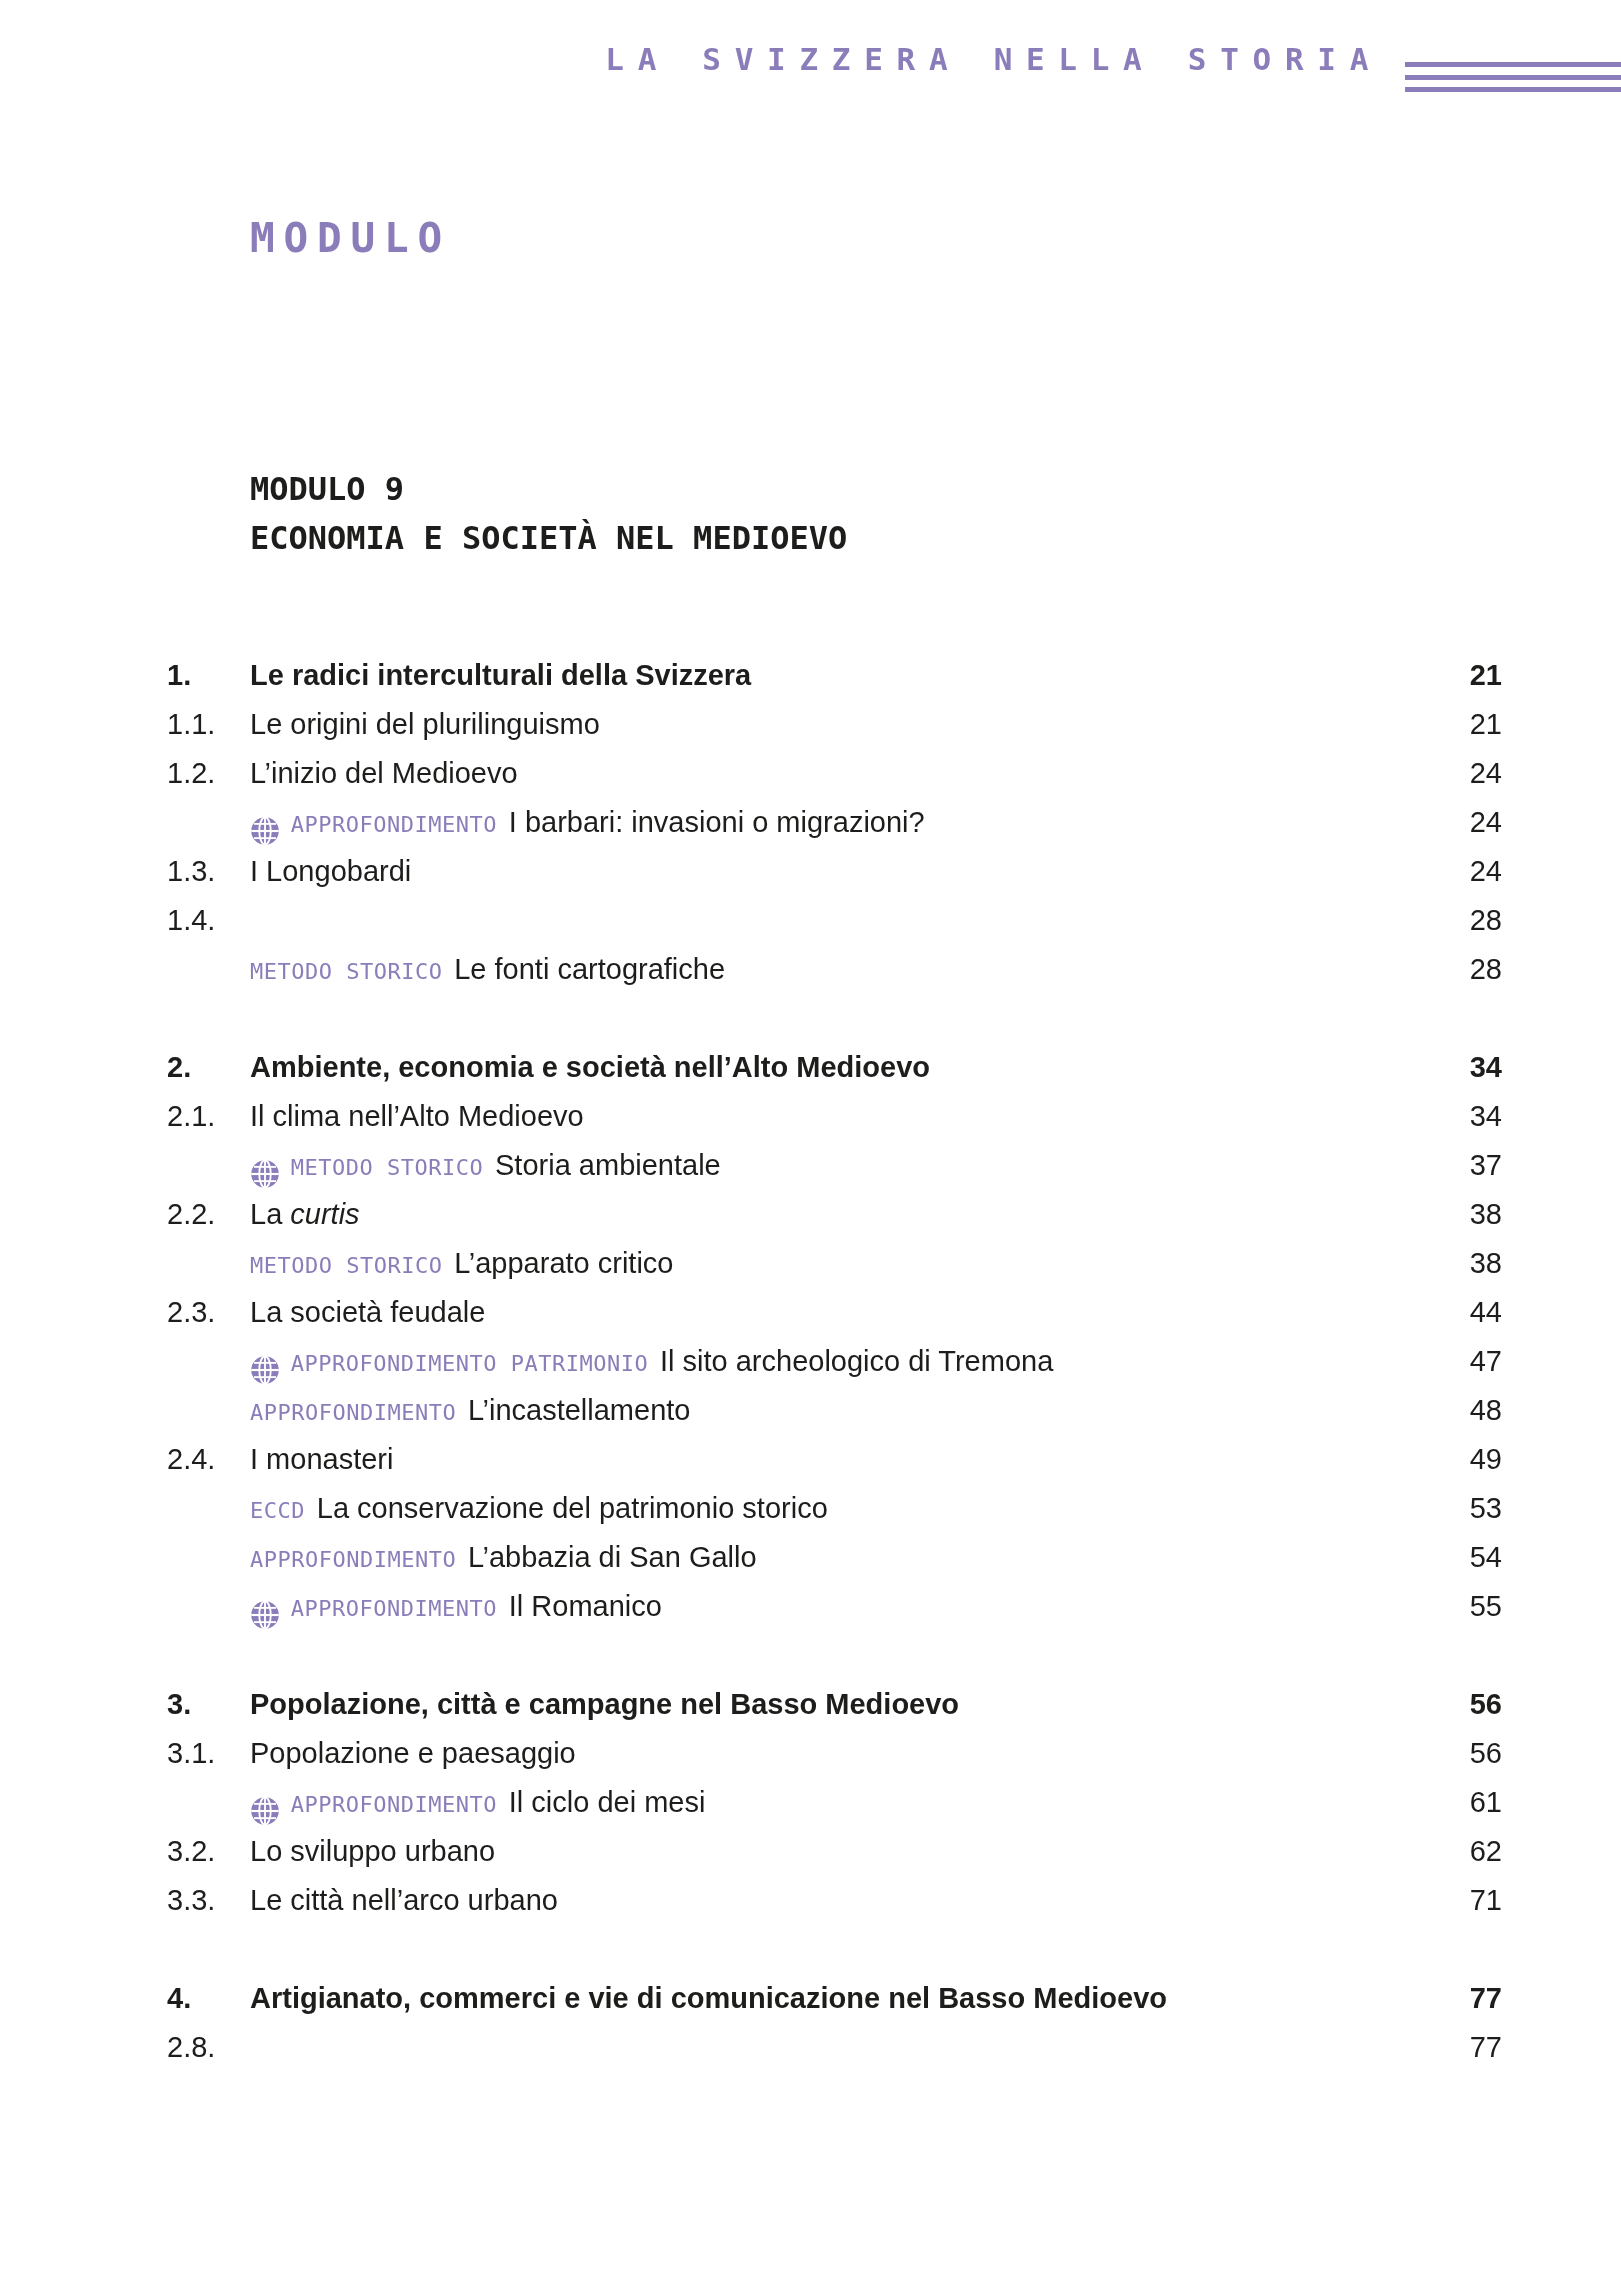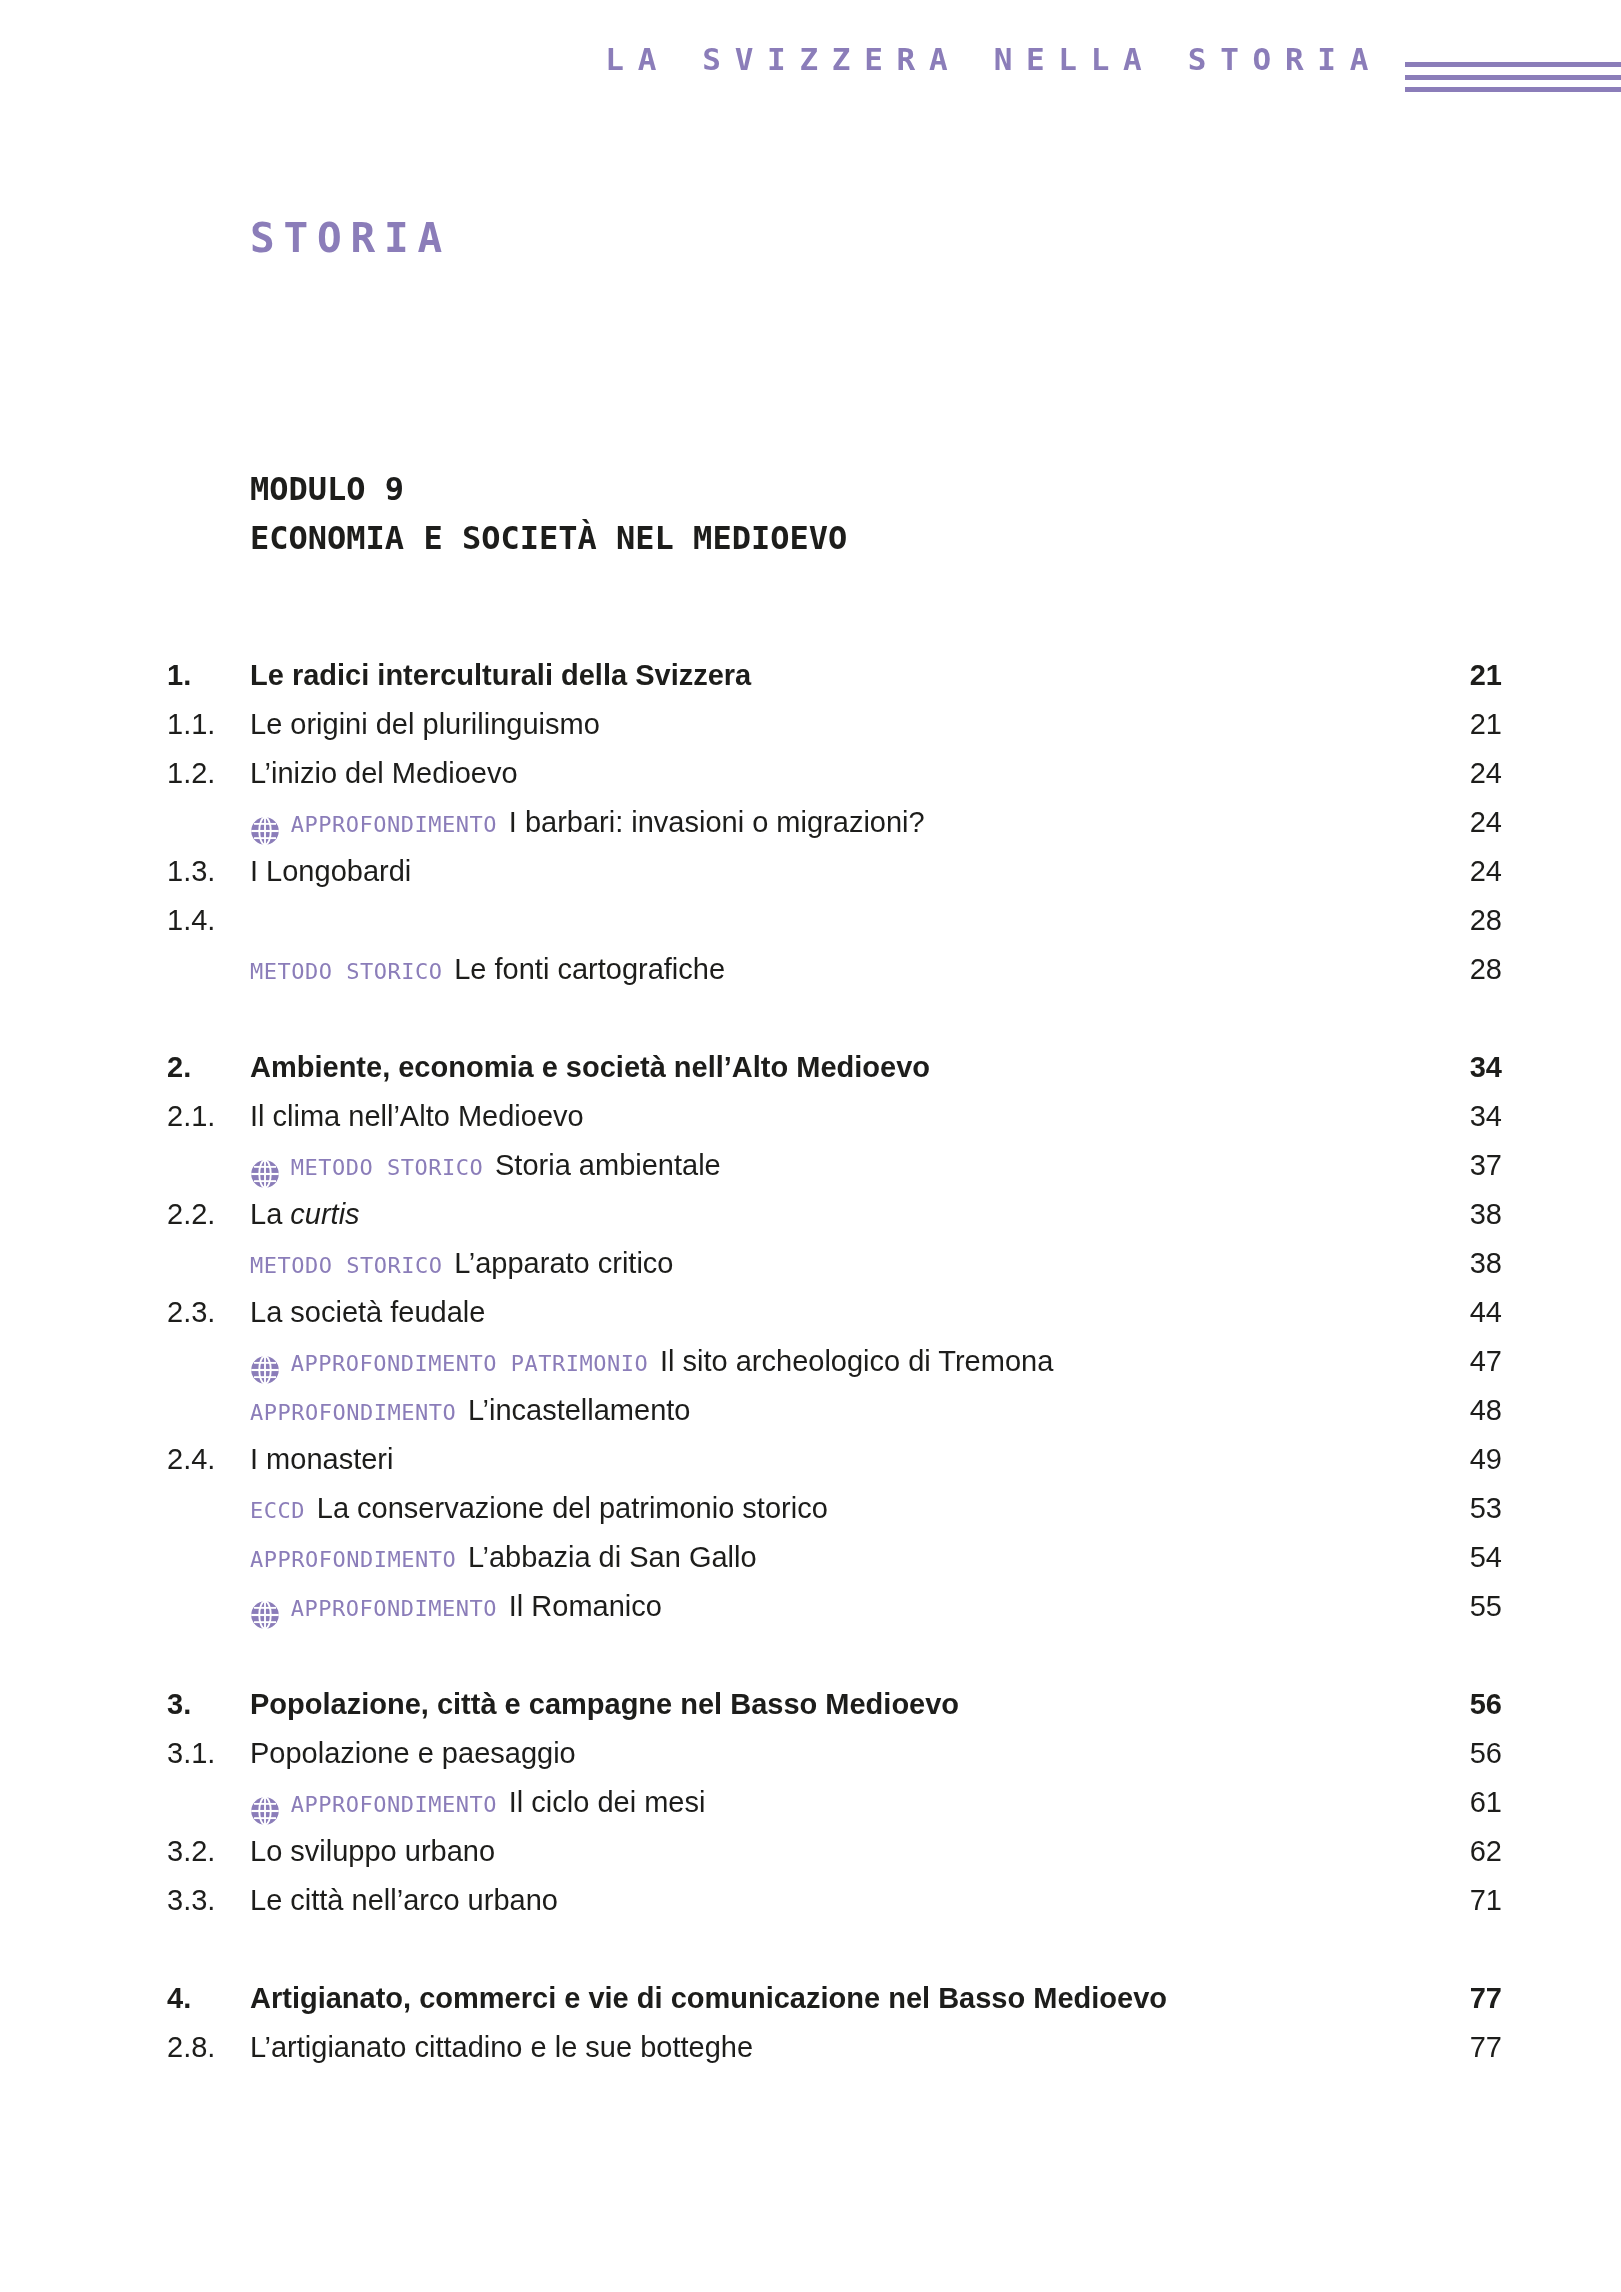--- a/index.html
+++ b/index.html
@@ -45,21 +45,21 @@
 
 <div class="page">
 
   <div class="running-head">LA SVIZZERA NELLA STORIA</div>
   <div class="header-rules">
     <span class="rule"></span>
     <span class="rule"></span>
     <span class="rule"></span>
   </div>
 
-  <h1 class="indice">STORIA</h1>
+  <h1 class="indice">MODULO</h1>
 
   <div class="module">
     <div>MODULO 9</div>
     <div>ECONOMIA E SOCIETÀ NEL MEDIOEVO</div>
   </div>
 
   <div class="toc" id="toc">
       <div class="toc-section">
         <div class="toc-row chapter">
           <span class="num">1.</span>
@@ -226,20 +226,19 @@
         </div>
       </div>
       <div class="toc-section">
         <div class="toc-row chapter">
           <span class="num">4.</span>
           <span class="title">Artigianato, commerci e vie di comunicazione nel Basso Medioevo</span>
           <span class="pagenum">77</span>
         </div>
         <div class="toc-row sub">
           <span class="num">2.8.</span>
-          <span class="title">L’artigianato cittadino e le sue botteghe</span>
           <span class="pagenum">77</span>
         </div>
       </div>
     </div>
 
 </div>
 
 
 </body></html>

